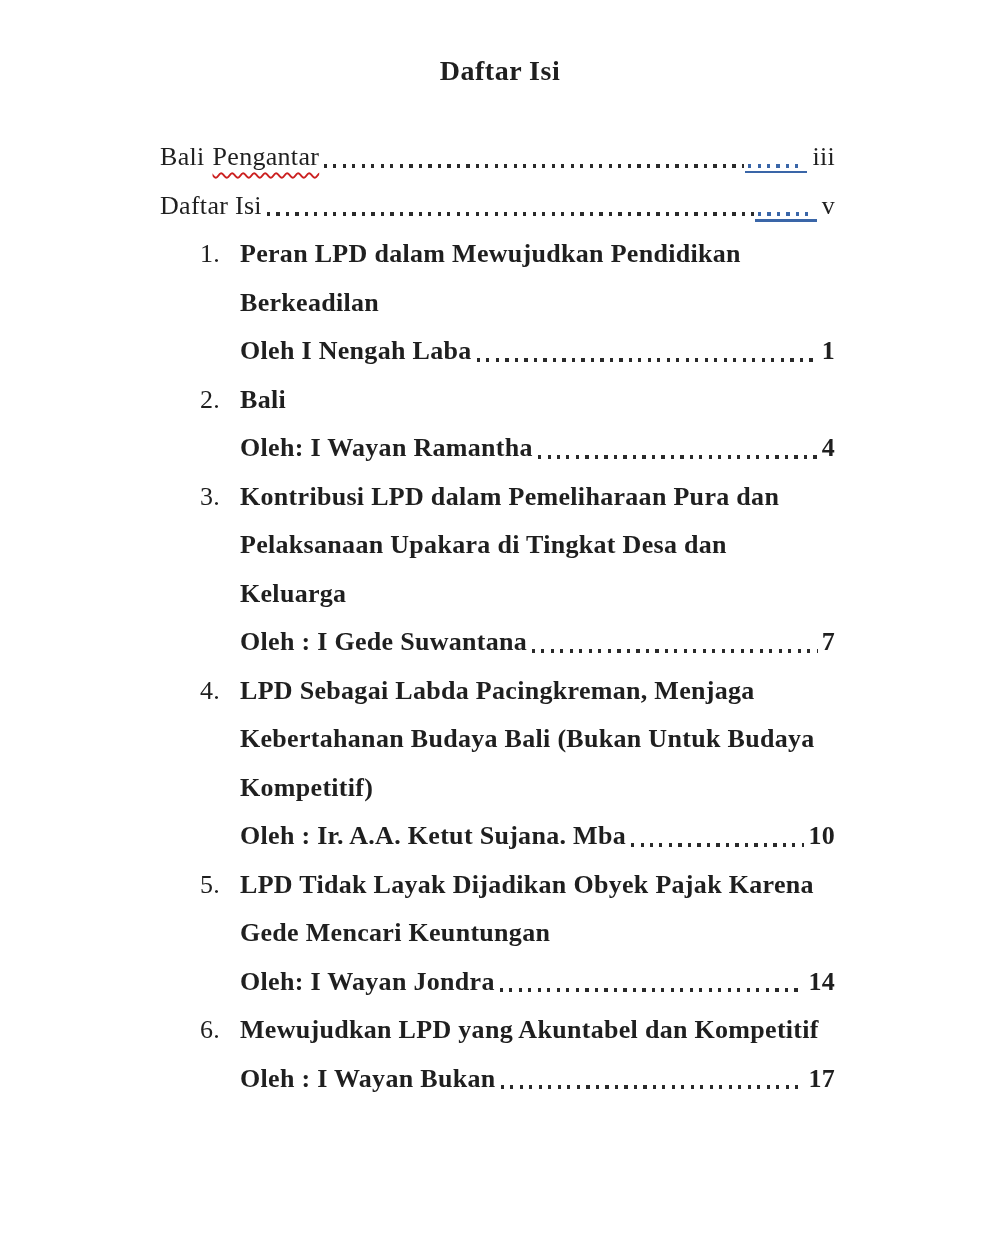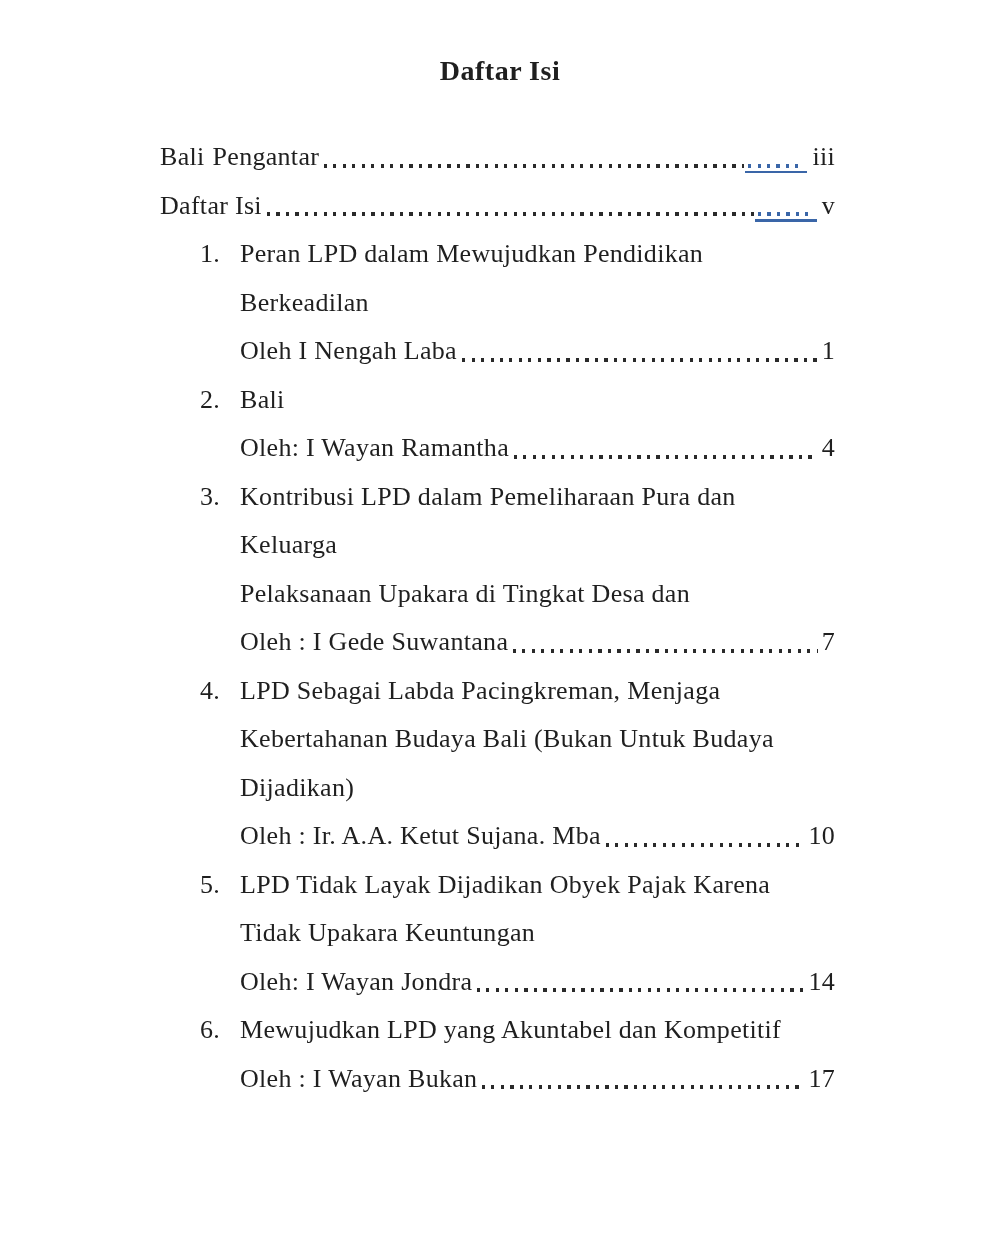--- a/index.html
+++ b/index.html
@@ -29,20 +29,21 @@
     line-height: 48.5px;
     letter-spacing: 0.3px;
   }
   .fm-row {
     display: flex;
     align-items: baseline;
   }
   .fm-prefix { padding-right: 8px; white-space: nowrap; }
   .fm-label  { white-space: nowrap; }
   .misspelled {
+    text-decoration: underline;
     text-decoration-style: wavy;
     text-decoration-color: #cb2020;
     text-decoration-thickness: 2px;
     text-underline-offset: 7px;
   }
   .leader {
     flex: 1 1 auto;
     height: 4px;
     align-self: flex-end;
     margin: 0 4px 14px 5px;
@@ -61,21 +62,21 @@
     content: "";
     position: absolute;
     left: -3px;
     right: -3px;
     top: 7px;
     height: 2.5px;
     background: #3a66a8;
   }
   .toc-item { display: flex; align-items: flex-start; }
   .item-num { flex: 0 0 40px; margin-left: 40px; }
-  .item-body { flex: 1 1 auto; min-width: 0; }
+  .item-body { flex: 1 1 auto; min-width: 0; font-weight: bold; }
   .title-line { white-space: nowrap; }
   .author-row { display: flex; align-items: flex-start; }
   .author { white-space: nowrap; }
   .item-page { white-space: nowrap; }
 </style>
 </head>
 <body>
 
 <div class="doc-page">
 
@@ -120,49 +121,49 @@
           <span class="leader"></span>
           <span class="item-page">4</span>
         </div>
       </div>
     </div>
 
     <div class="toc-item">
       <span class="item-num">3.</span>
       <div class="item-body">
         <div class="title-line">Kontribusi LPD dalam Pemeliharaan Pura dan</div>
+        <div class="title-line">Pelaksanaan Upakara di Tingkat Desa dan</div>
         <div class="title-line">Keluarga</div>
-        <div class="title-line">Pelaksanaan Upakara di Tingkat Desa dan</div>
         <div class="author-row">
           <span class="author">Oleh : I Gede Suwantana</span>
           <span class="leader"></span>
           <span class="item-page">7</span>
         </div>
       </div>
     </div>
 
     <div class="toc-item">
       <span class="item-num">4.</span>
       <div class="item-body">
         <div class="title-line">LPD Sebagai Labda Pacingkreman, Menjaga</div>
         <div class="title-line">Kebertahanan Budaya Bali (Bukan Untuk Budaya</div>
-        <div class="title-line">Dijadikan)</div>
+        <div class="title-line">Kompetitif)</div>
         <div class="author-row">
           <span class="author">Oleh : Ir. A.A. Ketut Sujana. Mba</span>
           <span class="leader"></span>
           <span class="item-page">10</span>
         </div>
       </div>
     </div>
 
     <div class="toc-item">
       <span class="item-num">5.</span>
       <div class="item-body">
         <div class="title-line">LPD Tidak Layak Dijadikan Obyek Pajak Karena</div>
-        <div class="title-line">Tidak Upakara Keuntungan</div>
+        <div class="title-line">Gede Mencari Keuntungan</div>
         <div class="author-row">
           <span class="author">Oleh: I Wayan Jondra</span>
           <span class="leader"></span>
           <span class="item-page">14</span>
         </div>
       </div>
     </div>
 
     <div class="toc-item">
       <span class="item-num">6.</span>

